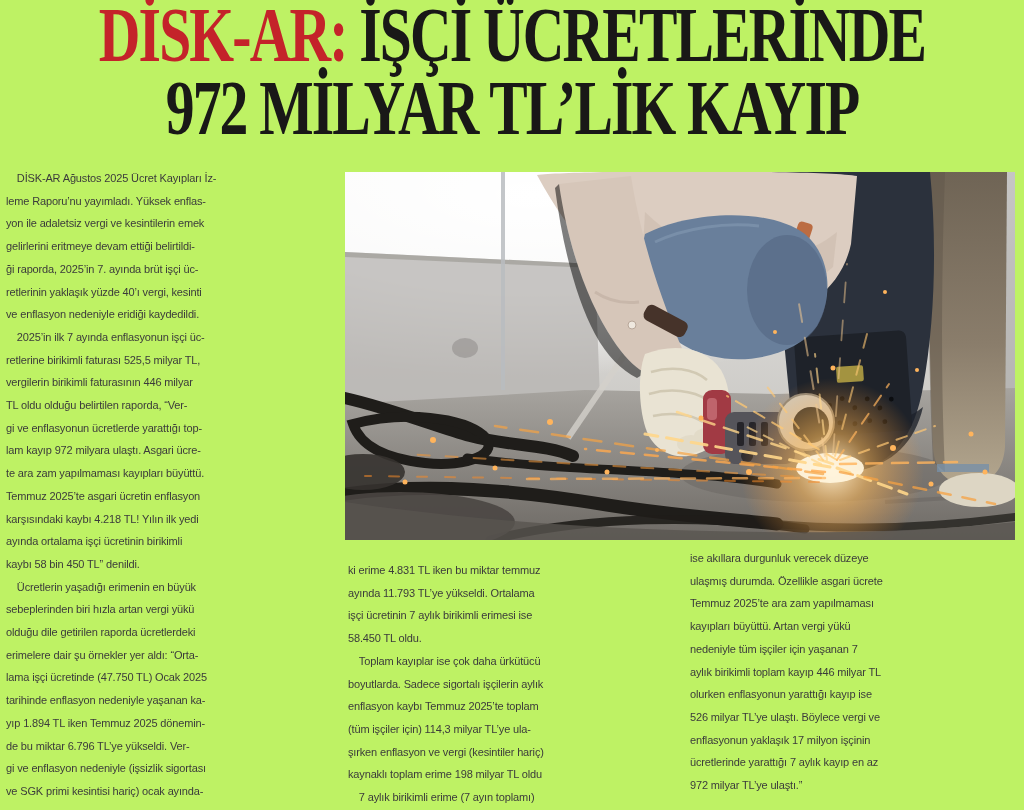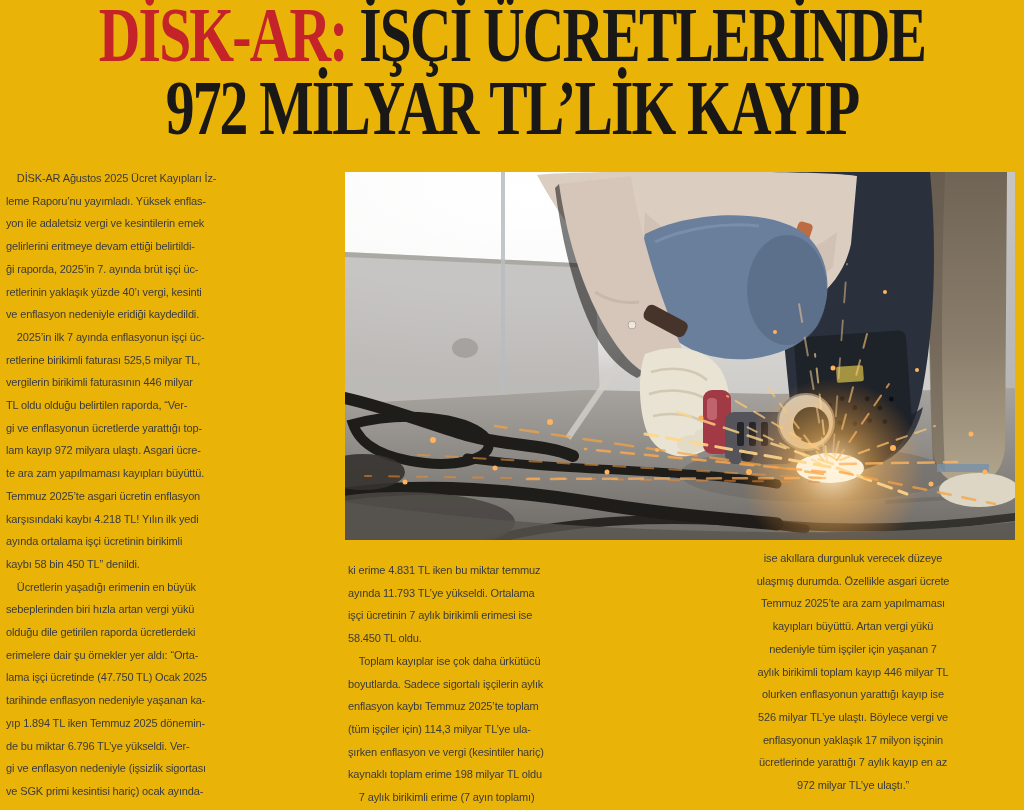--- a/index.html
+++ b/index.html
@@ -1,32 +1,32 @@
 <!DOCTYPE html>
 <html lang="tr"><head>
 <meta charset="utf-8">
 <style>
   html,body{margin:0;padding:0;}
   body{background:#ffffff;font-family:"Liberation Sans",sans-serif;}
-  #page{position:relative;width:1024px;height:810px;background:#eab308;overflow:hidden;}
+  #page{position:relative;width:1024px;height:810px;background:#bef264;overflow:hidden;}
 
   
   .headline{position:absolute;left:0;top:0;width:1024px;text-align:center;
     font-family:"Liberation Serif",serif;font-weight:bold;color:#191817;}
   .hl-line{white-space:nowrap;height:76px;line-height:72px;font-size:62px;
     letter-spacing:-2px;transform:scale(0.93,1.26);transform-origin:50% 55%;}
   .hl-line2{height:72px;line-height:66px;}
   .hl-accent{margin-right:.22em;}
 
   
   .col{position:absolute;font-size:11px;line-height:22.7px;letter-spacing:-0.15px;
     color:#3b3b3b;white-space:pre-line;text-align:left;overflow:hidden;}
   #col1{left:6px;top:167px;width:338px;height:643px;}
   #col2{left:348px;top:559px;width:332px;height:263px;}
-  #col3{left:690px;top:547px;width:326px;height:263px;text-align:center;}
+  #col3{left:690px;top:547px;width:326px;height:263px;}
 
   
   .photo{position:absolute;left:345px;top:172px;width:670px;height:368px;}
 </style>
 </head>
 <body>
 
 <div id="page">
 
   <div class="headline">

